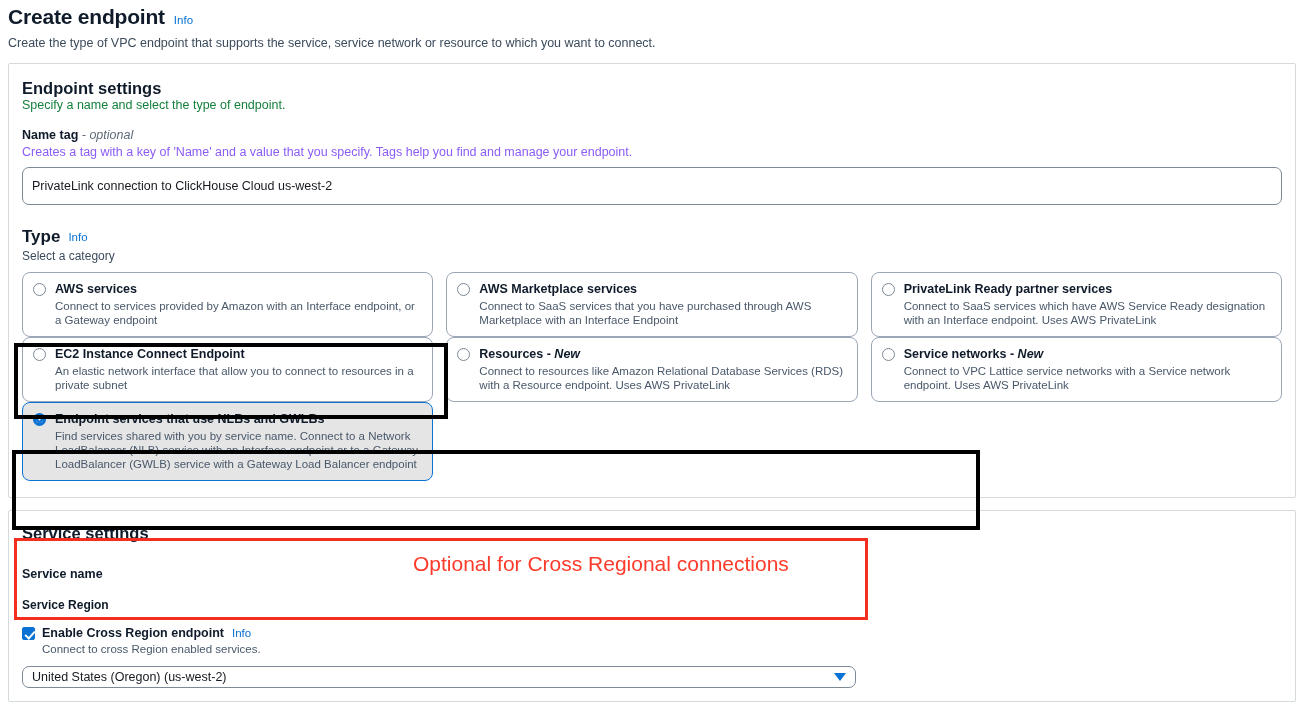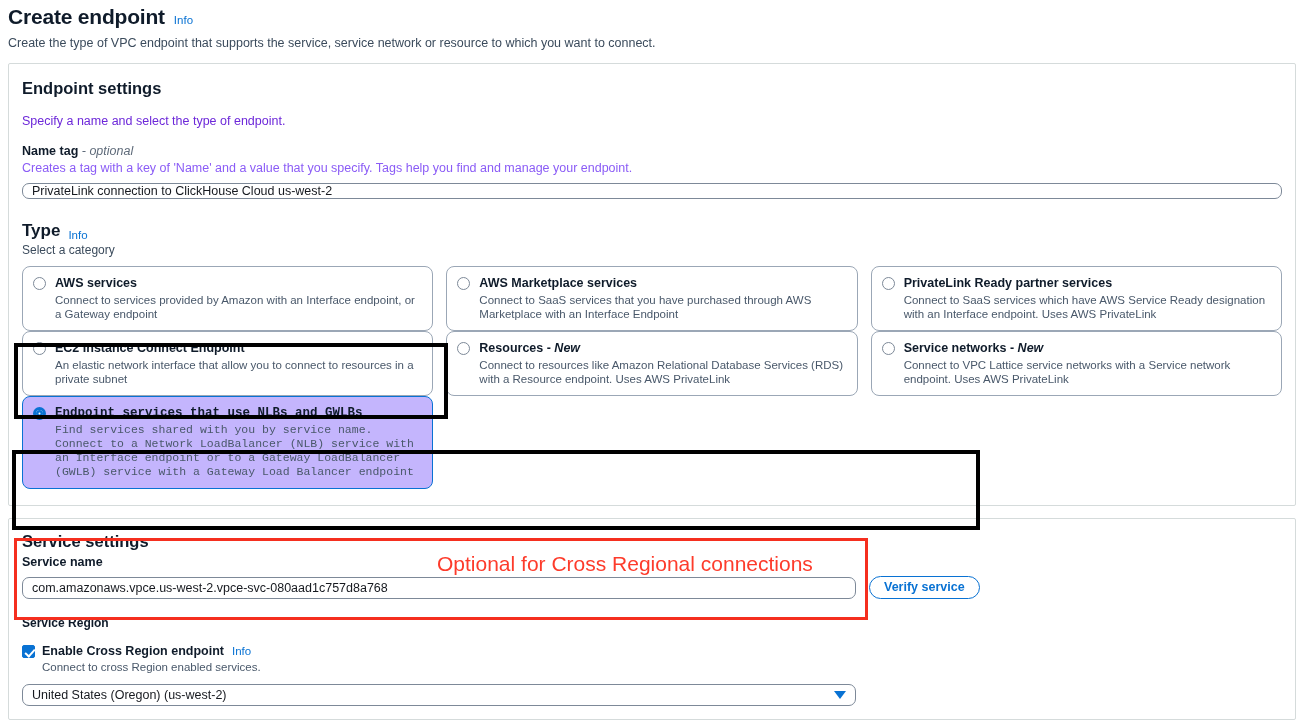--- a/index.html
+++ b/index.html
@@ -31,43 +31,43 @@
     margin: 12px 8px 0 8px;
     border: 1px solid #d5dbdb;
     border-radius: 2px;
     background: #ffffff;
     padding: 14px 13px 16px 13px;
   }
   .card-title {
     font-size: 16.5px; font-weight: bold; color: #0f1b2a;
     line-height: 20px;
   }
-  .card-sub { font-size: 12.5px; color: #6d28d9; margin-top: 16px; }
+  .card-sub { font-size: 12.5px; color: #15803d; margin-top: 0; }
 
   .field-label {
     font-size: 12.5px; font-weight: bold; color: #0f1b2a; margin-top: 16px;
   }
   .field-label .opt { font-weight: normal; font-style: italic; color: #5f6b7a; }
   .field-desc { font-size: 12.5px; color: #8b5cf6; margin-top: 2px; line-height: 16px; }
 
   .text-input {
     margin-top: 7px;
-    height: 16px;
+    height: 38px;
     border: 1px solid #7d8998;
     border-radius: 7px;
     background: #fff;
     font-size: 12.5px;
     color: #16191f;
     display: flex; align-items: center;
     padding: 0 9px;
     width: 100%;
   }
 
   
-  .type-head { display: flex; align-items: flex-end; gap: 8px; margin-top: 22px; }
+  .type-head { display: flex; align-items: center; gap: 8px; margin-top: 22px; }
   .type-title { font-size: 17px; font-weight: bold; color: #0f1b2a; }
   .type-sub { font-size: 12px; color: #3b4b5c; margin-top: 2px; }
 
   .radio-grid {
     margin-top: 9px;
     display: grid;
     grid-template-columns: repeat(3, 1fr);
     gap: 0 13px;
   }
   .radio-card {
@@ -76,22 +76,21 @@
     background: #fff;
     padding: 9px 10px 9px 10px;
     display: flex;
     gap: 9px;
     align-items: flex-start;
     cursor: pointer;
     min-height: 55px;
   }
   .radio-card.selected {
     border-color: #0972d3;
-    background: #c4b5fd;
-    font-family: Liberation Mono, monospace;
+    background: #e5e5e5;
   }
   .radio-dot {
     width: 13px; height: 13px; border-radius: 50%;
     border: 1.5px solid #7d8998; background: #fff;
     flex: 0 0 auto; margin-top: 1px;
   }
   .radio-card.selected .radio-dot {
     border: 3.5px solid #0972d3;
     background: #ffffff;
     box-shadow: inset 0 0 0 2.5px #0972d3;
@@ -257,25 +256,21 @@
           <span class="radio-title" style="display:block">Endpoint services that use NLBs and GWLBs</span>
           <span class="radio-desc" style="display:block">Find services shared with you by service name. Connect to a Network LoadBalancer (NLB) service with an Interface endpoint or to a Gateway LoadBalancer (GWLB) service with a Gateway Load Balancer endpoint</span>
         </span>
       </div>
     </div>
   </div>
 
   <div class="card" style="padding-top:12px;padding-bottom:13px;">
     <div class="card-title">Service settings</div>
 
-    <div class="field-label" style="margin-top:4px;">Service name</div>
-    <div class="svc-name-row">
-      <div class="svc-input" placeholder="Enter service name">com.amazonaws.vpce.us-west-2.vpce-svc-080aad1c757d8a768</div>
-      <button class="btn-secondary">Verify service</button>
-    </div>
+    <div class="field-label" style="margin-top:24px;">Service name</div>
 
     <div class="region-label">Service Region</div>
 
     <div class="check-row">
       <span class="checkbox"></span>
       <span>
         <span style="display:flex;align-items:baseline;gap:8px;">
           <span class="check-label">Enable Cross Region endpoint</span>
           <span class="info-link">Info</span>
         </span>
@@ -288,15 +283,15 @@
       <span class="caret"></span>
     </div>
   </div>
 
   <div class="hl-black" style="left:14px; top:343px; width:434px; height:76px;"></div>
 
   <div class="hl-black" style="left:12px; top:450px; width:968px; height:80px;"></div>
 
   <div class="hl-red" style="left:14px; top:538px; width:854px; height:82px;"></div>
 
-  <div class="annot-text" style="left:437px; top:552px;">Optional for Cross Regional connections</div>
+  <div class="annot-text" style="left:413px; top:552px;">Optional for Cross Regional connections</div>
 
 </div>
 
 </body></html>

